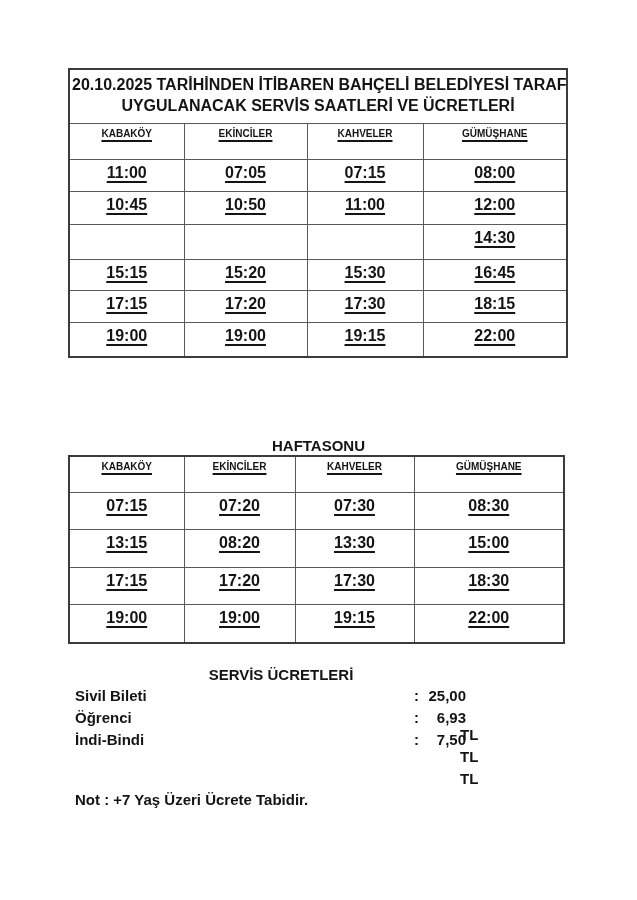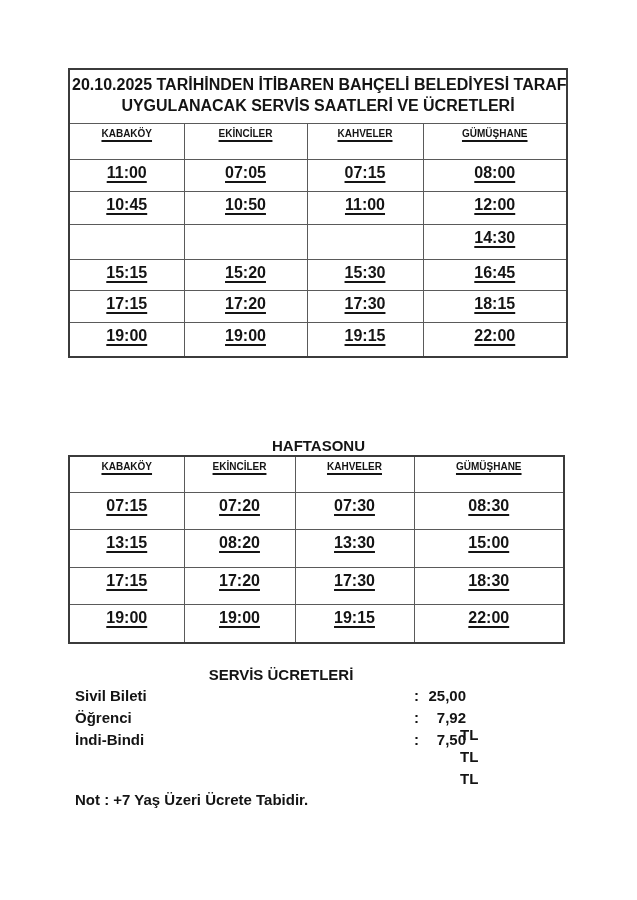--- a/index.html
+++ b/index.html
@@ -157,21 +157,21 @@
 
   <div class="fee-row" style="top:687px;">
     <span class="fee-label">Sivil Bileti</span>
     <span class="fee-colon">:</span>
     <span class="fee-amount">25,00</span>
     <span class="fee-currency">TL</span>
   </div>
   <div class="fee-row" style="top:709px;">
     <span class="fee-label">Öğrenci</span>
     <span class="fee-colon">:</span>
-    <span class="fee-amount">7,92</span>
+    <span class="fee-amount">6,93</span>
     <span class="fee-currency">TL</span>
   </div>
   <div class="fee-row" style="top:731px;">
     <span class="fee-label">İndi-Bindi</span>
     <span class="fee-colon">:</span>
     <span class="fee-amount">7,50</span>
     <span class="fee-currency">TL</span>
   </div>
 
   <div class="note-line">Not : +7 Yaş Üzeri Ücrete Tabidir.</div>

